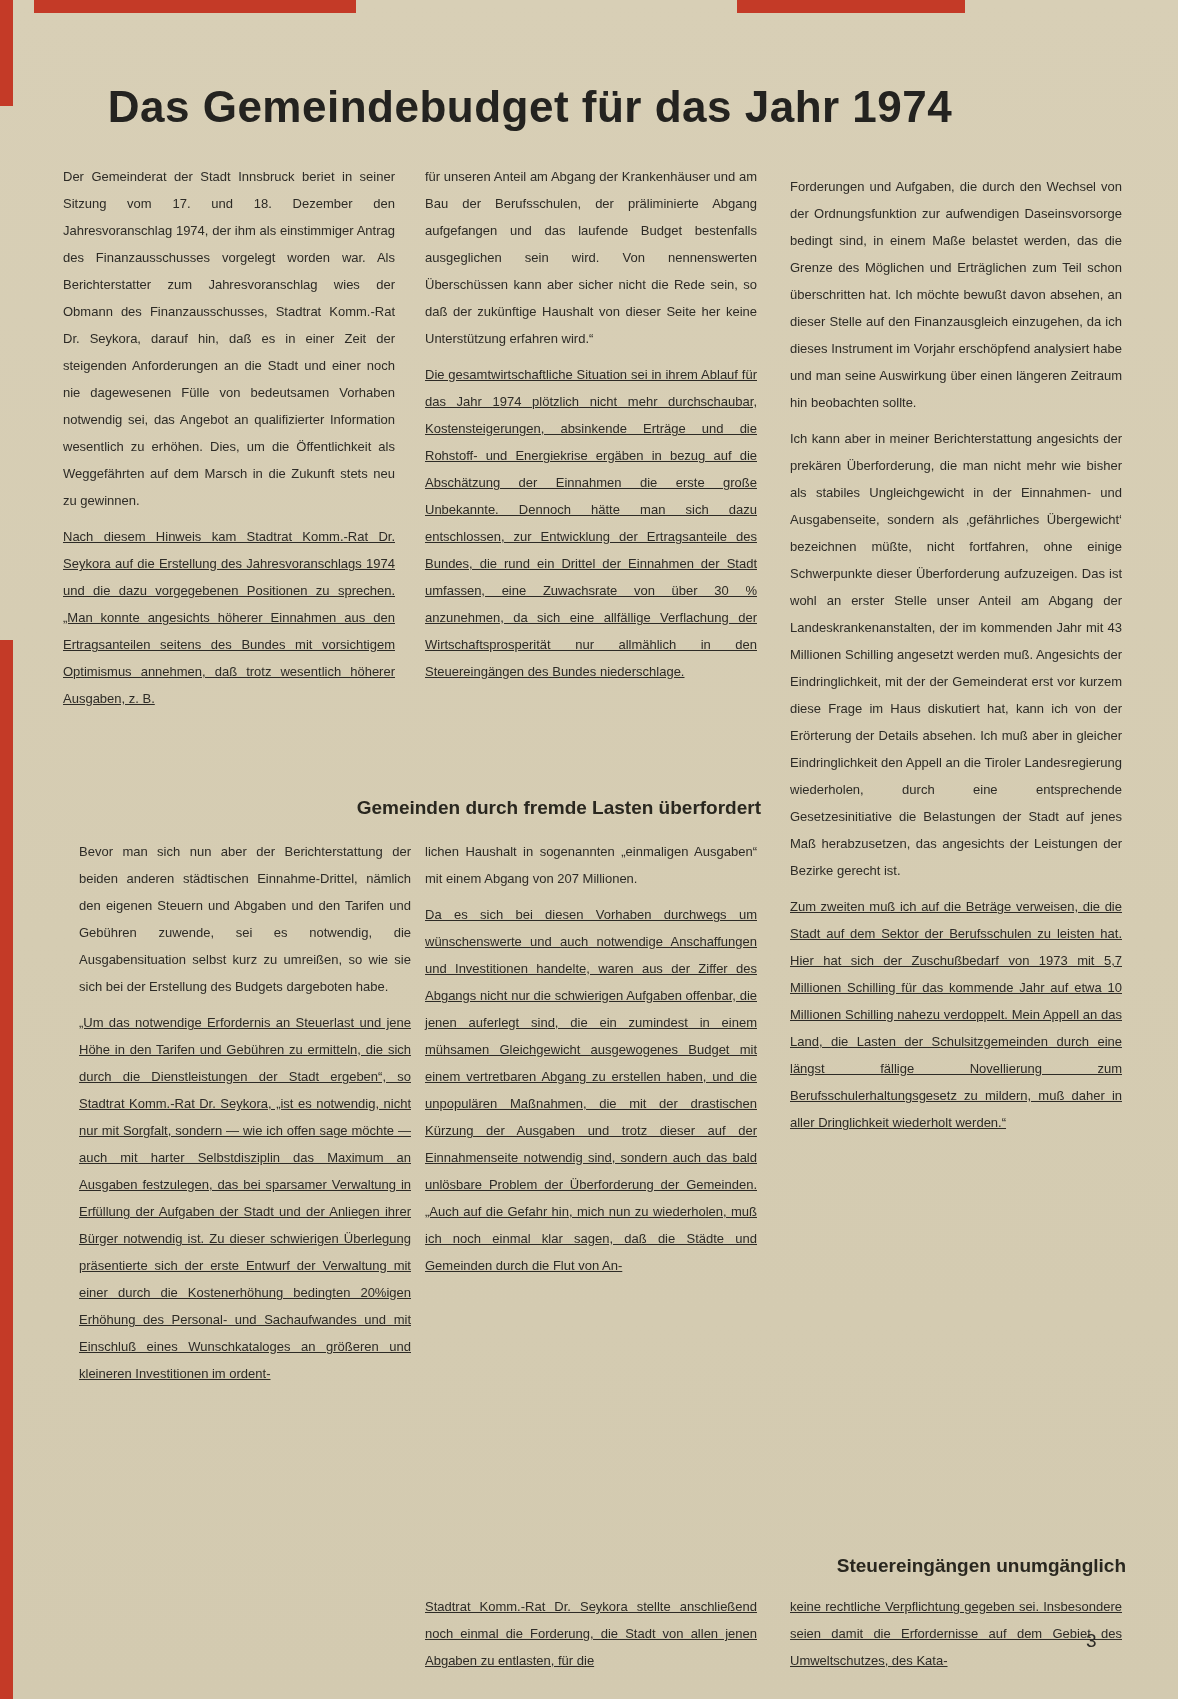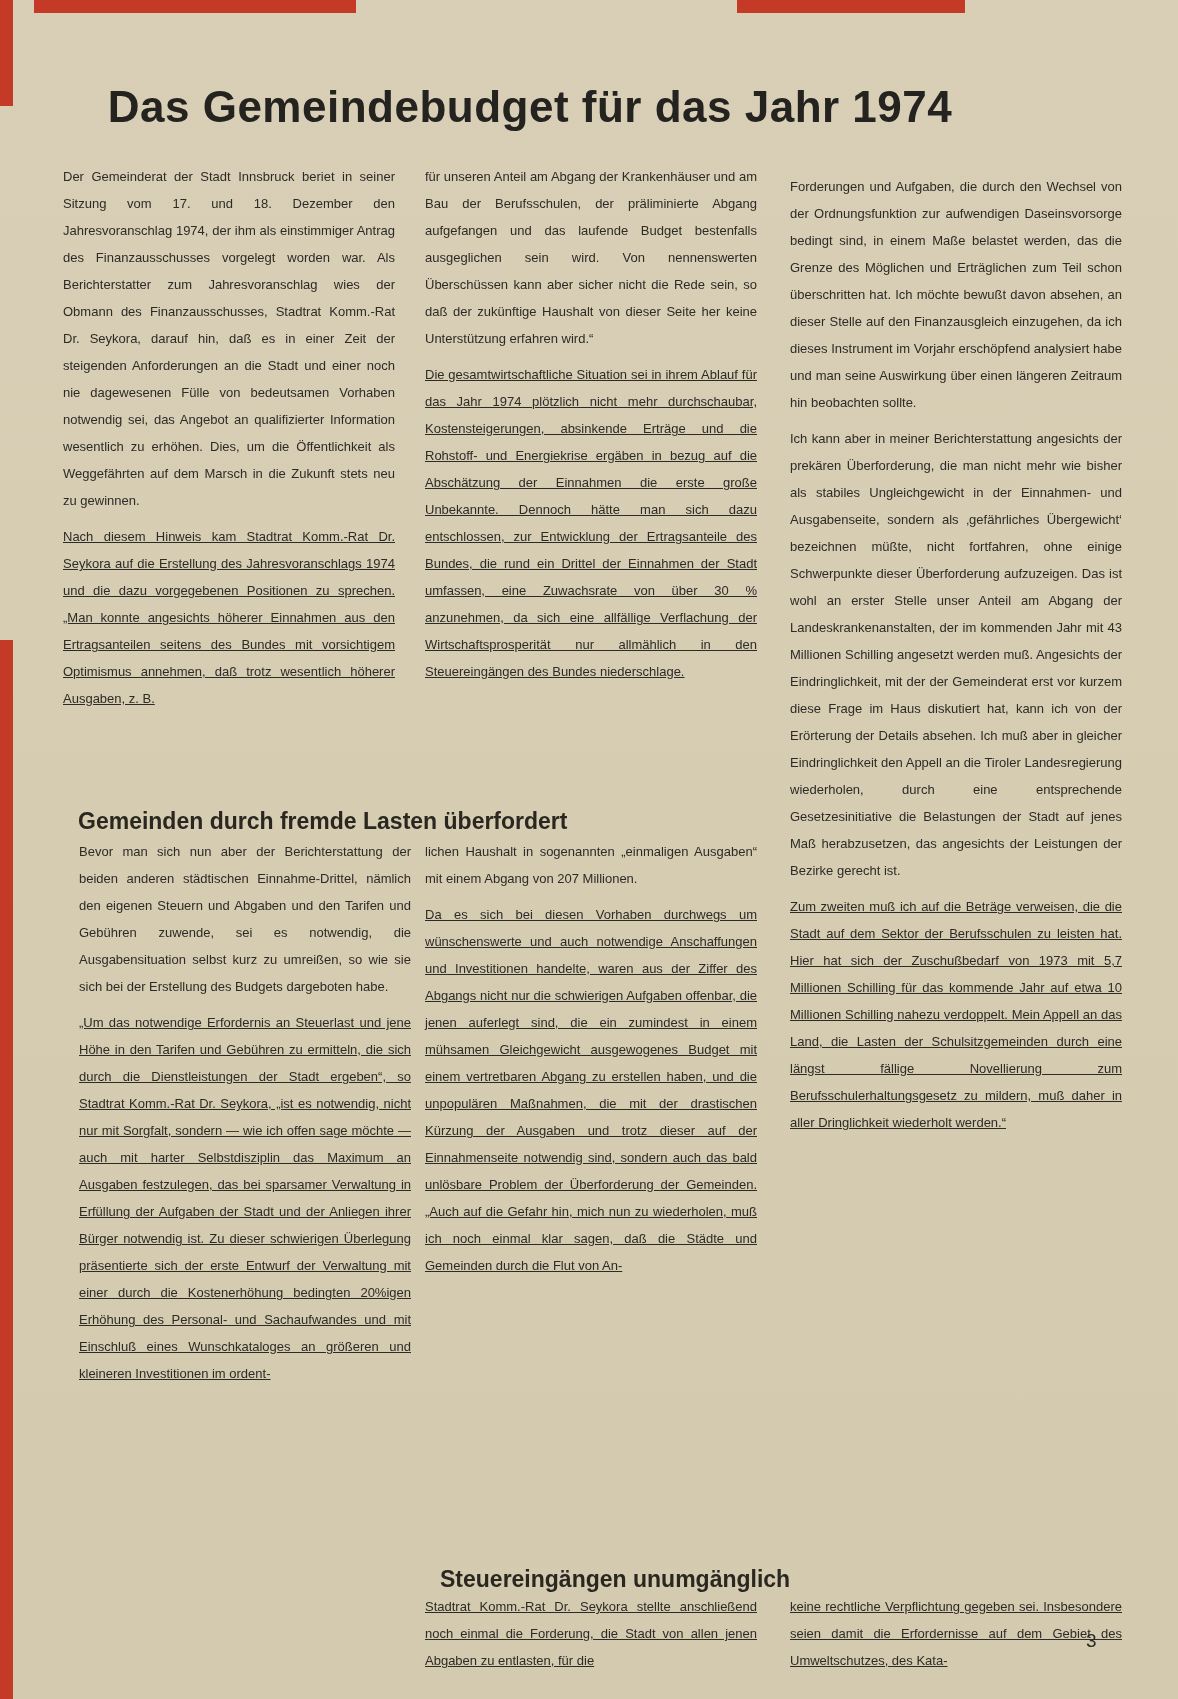--- a/index.html
+++ b/index.html
@@ -28,22 +28,22 @@
     position:absolute;width:332px;
     font-size:13px;line-height:27px;
     text-align:justify;
   }
   .col p{margin:0 0 9px 0;}
   .col p:last-child{margin-bottom:0;text-decoration:underline;}
   .col-top-1{left:63px;top:163px;}
   .col-top-2{left:425px;top:163px;}
   .col-top-3{left:790px;top:173px;}
   .section-heading{
-    position:absolute;margin:15px;
-    font-size:23px;font-weight:700;text-align:left;
+    position:absolute;margin:4px;
+    font-size:19px;font-weight:700;text-align:right;
     color:#29271f;
   }
   .heading-1{left:63px;top:793px;width:694px;}
   .heading-2{left:425px;top:1551px;width:697px;}
   .col-mid-1{left:79px;top:838px;}
   .col-mid-2{left:425px;top:838px;}
   .col-bot-2{left:425px;top:1593px;}
   .col-bot-3{left:790px;top:1593px;}
   .page-number{
     position:absolute;left:1086px;top:1630px;

